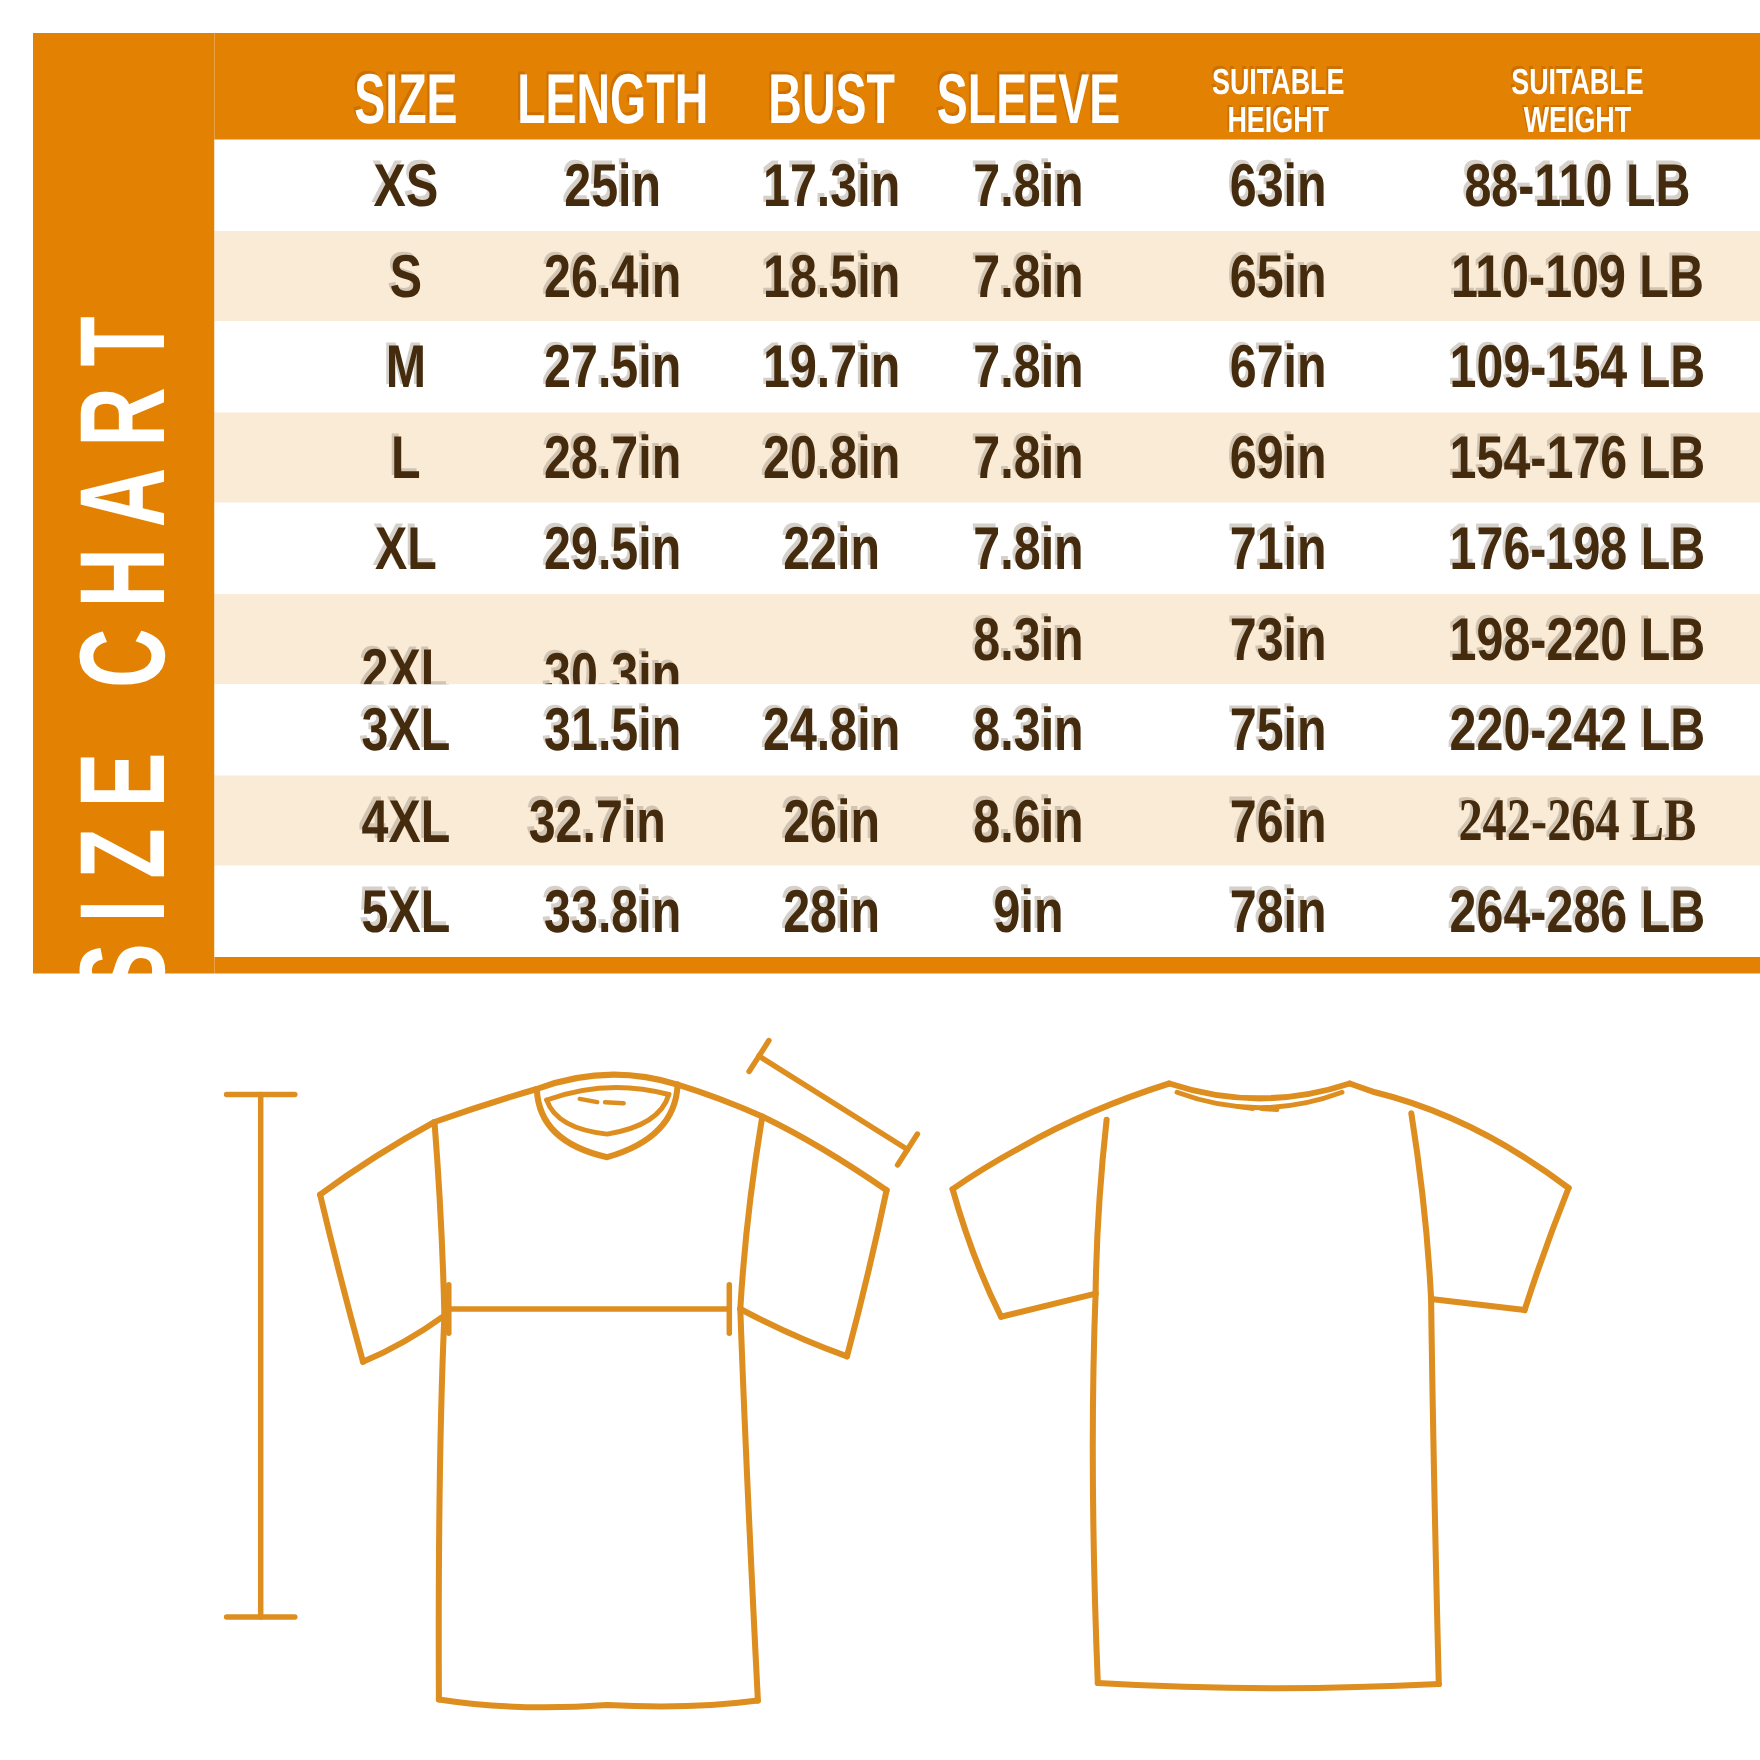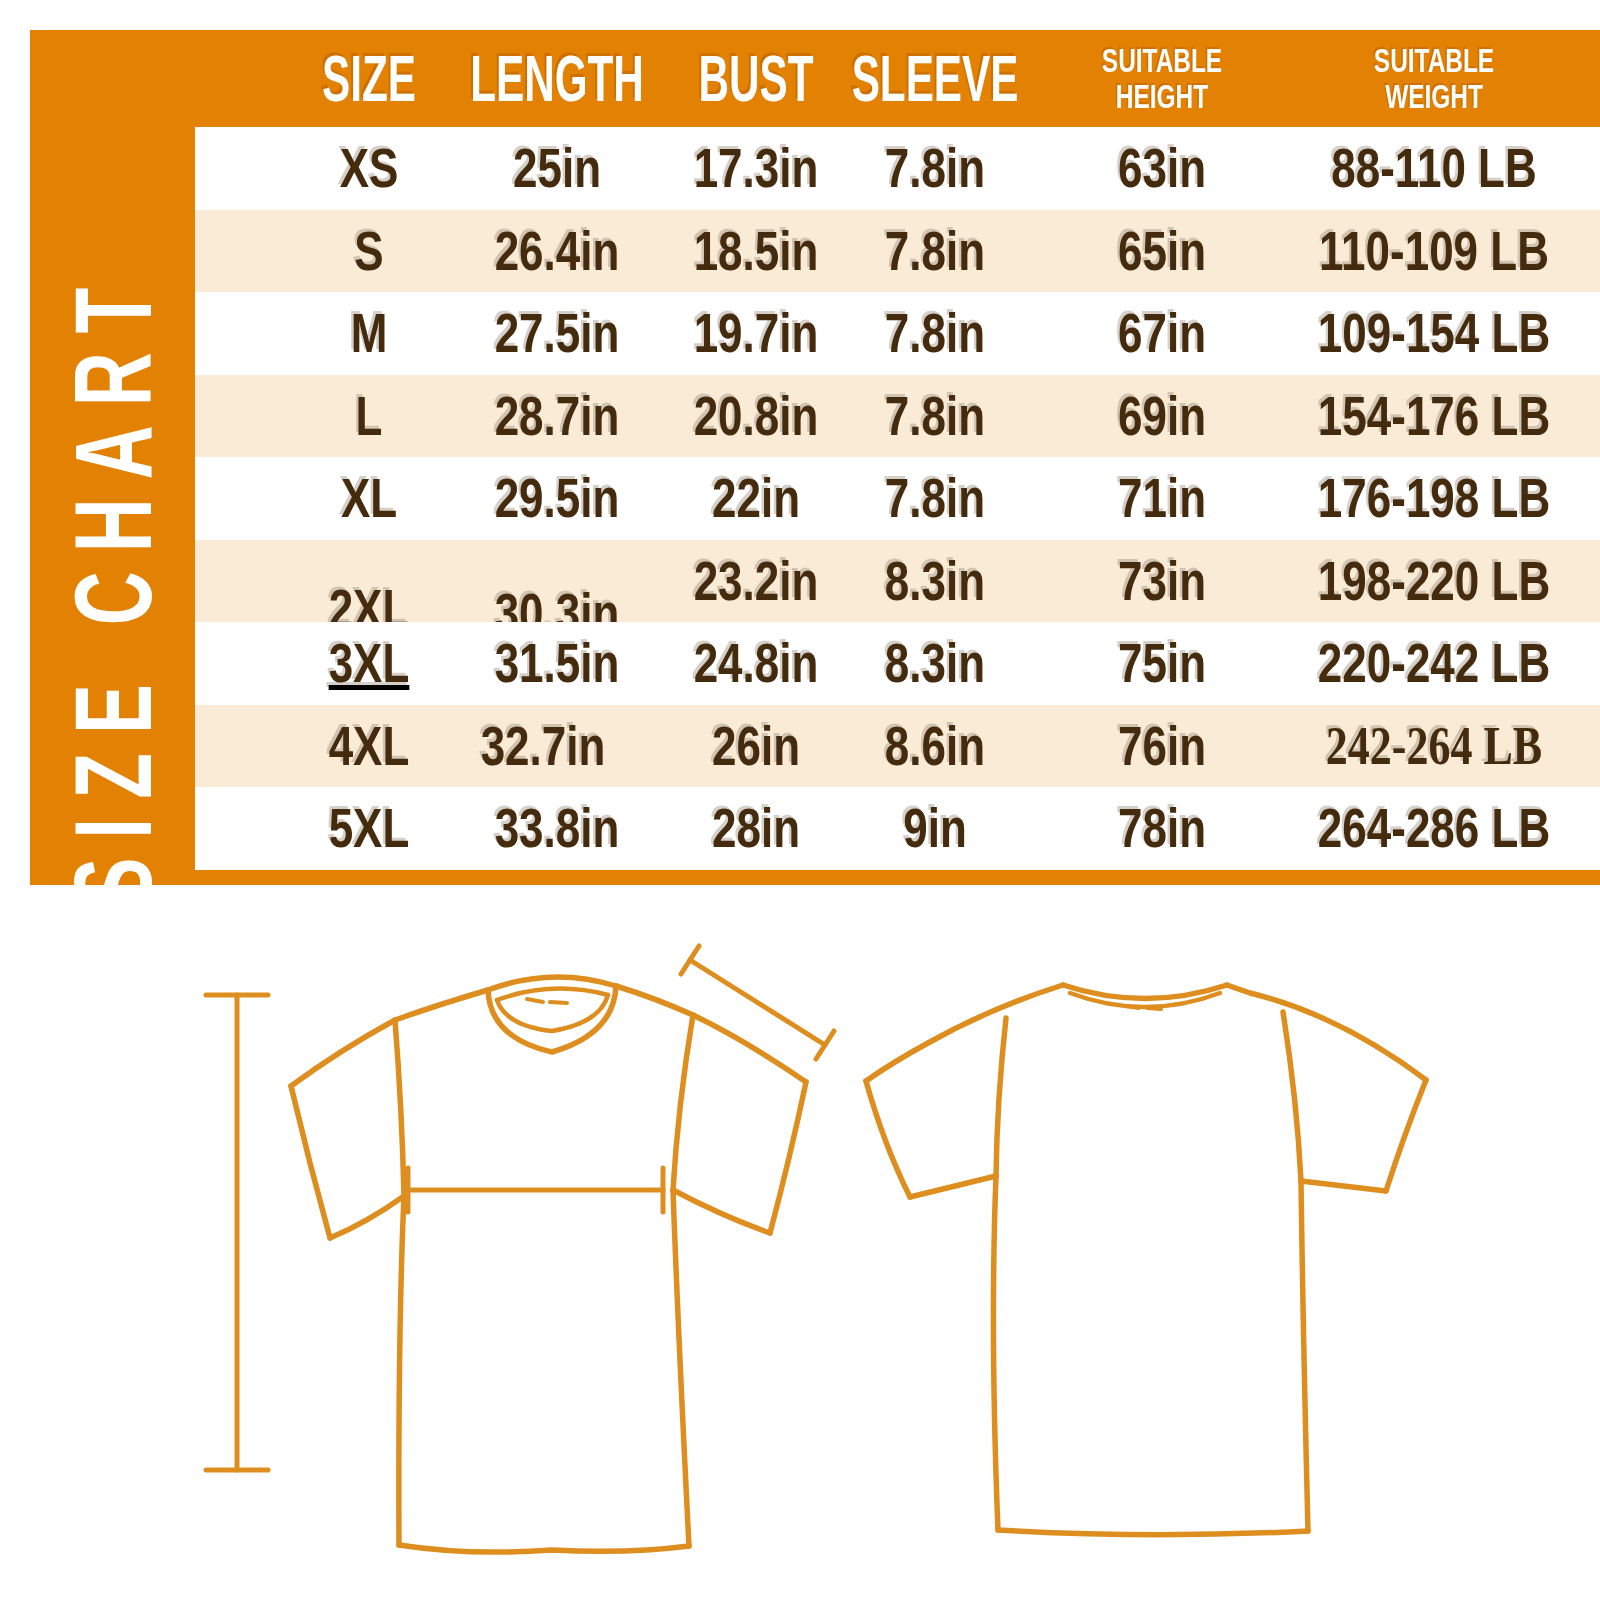--- a/index.html
+++ b/index.html
@@ -15,21 +15,21 @@
     transform:translate(-50%,-50%) rotate(-90deg);
     white-space:nowrap;
   }
   .sidebar-title span{
     display:inline-block; color:#ffffff; font-weight:700; font-size:110px;
     letter-spacing:28px; transform:scaleX(.68); white-space:nowrap;
   }
   .thead{position:absolute; left:165px; top:0; width:1405px; height:97px; background:#E38102;}
   .hcell{
     position:absolute; top:0; height:97px; transform:translateX(-50%);
-    display:flex; align-items:center; justify-content:center;
+    display:flex; align-items:flex-end; justify-content:center;
   }
   .hcell .one{
     display:inline-block; color:#ffffff; font-weight:700; font-size:64px;
     white-space:nowrap; transform:scaleX(.66);
     text-shadow:-3px -3px 0 rgba(140,70,0,.28);
   }
   .hcell .two{
     display:inline-block; color:#ffffff; font-weight:700; font-size:33px;
     line-height:1.08; text-align:center; transform:scaleX(.74); white-space:nowrap;
     text-shadow:-2px -2px 0 rgba(140,70,0,.28);
@@ -183,35 +183,32 @@
             <span>176-198 LB</span>
           </div>
         </div>
         <div class="row alt">
           <div class="cell" style="left: 174px; margin-top: 28px;">
             <span>2XL</span>
           </div>
           <div class="cell" style="left: 362px; margin-top: 32px;">
             <span>30.3in</span>
           </div>
-          <div class="cell" style="left: 561px;">
-            <span>23.2in</span>
-          </div>
           <div class="cell" style="left: 740px;">
             <span>8.3in</span>
           </div>
           <div class="cell" style="left: 967px;">
             <span>73in</span>
           </div>
           <div class="cell" style="left: 1239px;">
             <span>198-220 LB</span>
           </div>
         </div>
         <div class="row">
-          <div class="cell" style="left: 174px; text-decoration: underline;">
+          <div class="cell" style="left: 174px;">
             <span>3XL</span>
           </div>
           <div class="cell" style="left: 362px;">
             <span>31.5in</span>
           </div>
           <div class="cell" style="left: 561px;">
             <span>24.8in</span>
           </div>
           <div class="cell" style="left: 740px;">
             <span>8.3in</span>

